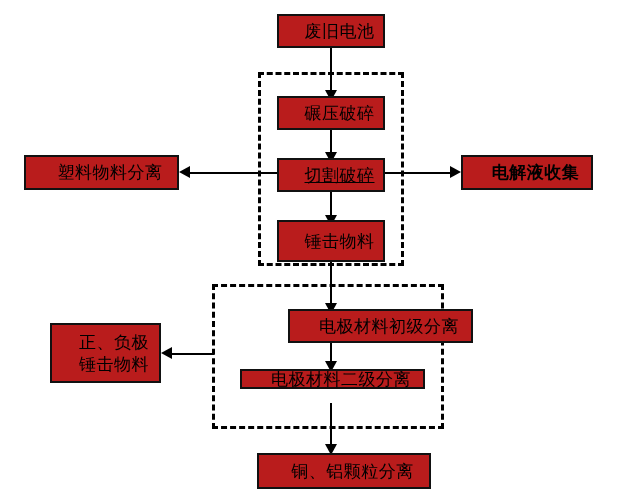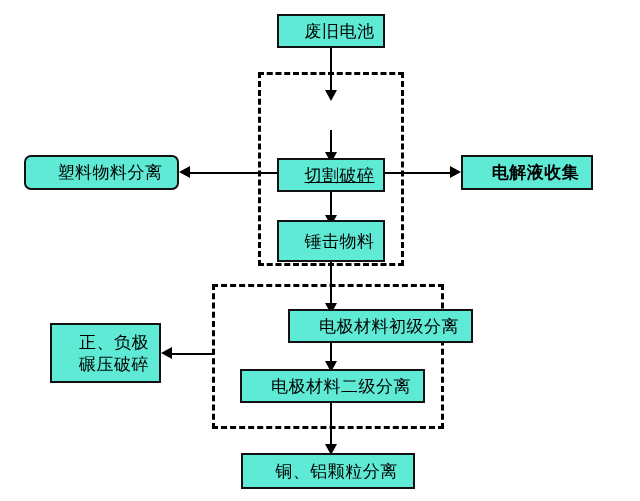--- a/index.html
+++ b/index.html
@@ -12,21 +12,21 @@
     width: 640px;
     height: 501px;
     background: #ffffff;
     font-family: "DejaVu Sans", "Liberation Sans", sans-serif;
     overflow: hidden;
   }
   .node {
     position: absolute;
     box-sizing: border-box;
     border: 2px solid #111111;
-    background: #5eead4;
+    background: #b91c1c;
     color: #000000;
     display: flex;
     align-items: center;
     justify-content: center;
     text-align: center;
     font-size: 17px;
     line-height: 1.18;
     letter-spacing: 0.5px;
     font-weight: 500;
     white-space: pre-line;
@@ -114,31 +114,32 @@
   <div class="arrow-down" style="left:325px; top:361px;"></div>
 
   <div class="edge-h" style="left:168px; top:353px; width:46px;"></div>
   <div class="arrow-left" style="left:161px; top:347px;"></div>
 
   <div class="edge-v" style="left:330px; top:403px; height:45px;"></div>
   <div class="arrow-down" style="left:325px; top:444px;"></div>
 
   <div class="node" style="left:277px; top:14px; width:108px; height:34px;">废旧电池</div>
 
+  <div class="node" style="left:277px; top:96px; width:108px; height:34px;">碾压破碎</div>
 
   <div class="node" style="left:277px; top:158px; width:108px; height:34px;text-decoration:underline;">切割破碎</div>
 
   <div class="node" style="left:277px; top:220px; width:108px; height:42px;">锤击物料</div>
 
-  <div class="node" style="left:24px; top:155px; width:155px; height:35px;border-radius:7px;">塑料物料分离</div>
+  <div class="node" style="left:24px; top:155px; width:155px; height:35px;">塑料物料分离</div>
 
   <div class="node" style="left:461px; top:155px; width:132px; height:35px;font-weight:bold;">电解液收集</div>
 
   <div class="node" style="left:240px; top:309px; width:185px; height:34px;margin-left:48px;">电极材料初级分离</div>
 
-  <div class="node" style="left:240px; top:369px; width:185px; height:34px;">电极材料二级分离</div>
+  <div class="node" style="left:240px; top:369px; width:185px; height:20px;">电极材料二级分离</div>
 
   <div class="node two-line" style="left:50px; top:323px; width:111px; height:60px;">正、负极
-碾压破碎</div>
+锤击物料</div>
 
-  <div class="node" style="left:241px; top:453px; width:174px; height:36px;">铜、铝颗粒分离</div>
+  <div class="node" style="left:257px; top:453px; width:174px; height:36px;">铜、铝颗粒分离</div>
 
 </div>
 
 </body></html>

